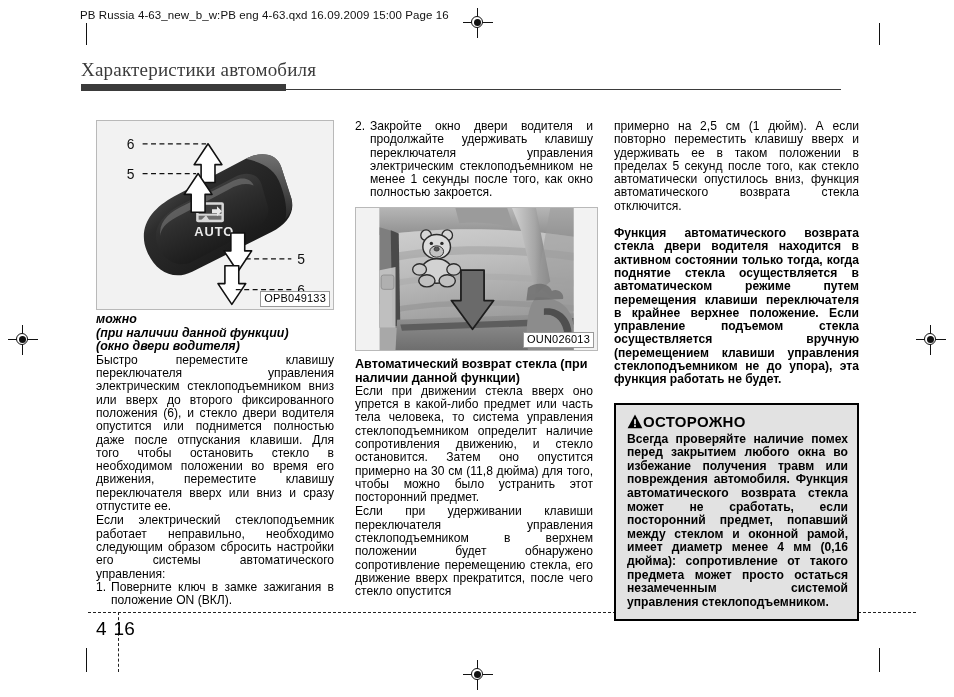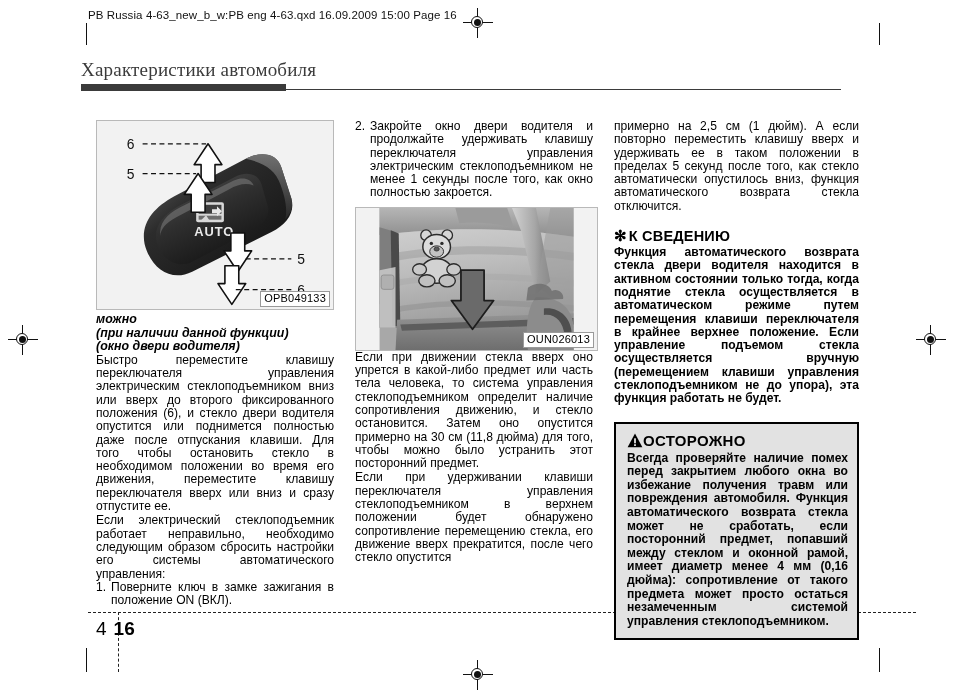--- a/index.html
+++ b/index.html
@@ -61,21 +61,21 @@
     border-top: 1px dashed #222;
   }
   .trim-line {
     position: absolute;
     background: #111;
   }
 
   
   .file-stamp {
     position: absolute;
-    left: 88px;
+    left: 80px;
     top: 9px;
     font-size: 11.5px;
     letter-spacing: 0.1px;
     white-space: nowrap;
     color: #111;
   }
 
   
   .page-head {
     position: absolute;
@@ -245,21 +245,21 @@
     position: absolute;
     left: 96px;
     bottom: 57px;
     display: flex;
     align-items: baseline;
     gap: 7px;
     font-size: 19px;
     font-family: "Liberation Sans", sans-serif;
   }
   .folio .chap { font-size: 19px; }
-  .folio .pg { font-size: 19px; font-weight: bold; }
+  .folio .pg { font-size: 19px; }
 </style>
 </head>
 <body>
 
 <div class="reg-mark" style="left:8px; top:325px;">
   <div class="vline"></div>
     <div class="hline"></div>
     <div class="ring"></div>
     <div class="dot"></div>
 </div>
@@ -465,32 +465,30 @@
           <ellipse cx="48" cy="50" rx="8.5" ry="7" fill="#c9c9c9" stroke="#2b2b2b" stroke-width="1.6"></ellipse>
           <ellipse cx="15" cy="64" rx="10" ry="7.5" fill="#c0c0c0" stroke="#2b2b2b" stroke-width="1.7"></ellipse>
           <ellipse cx="40" cy="64" rx="10" ry="7.5" fill="#c0c0c0" stroke="#2b2b2b" stroke-width="1.7"></ellipse>
         </g>
 
         <path d="M102,78 L131,78 L131,116 L143,116 L116.5,152 L90,116 L102,116 Z" fill="#6a6a6a" stroke="#1d1d1d" stroke-width="2.2" stroke-linejoin="round"></path>
       </svg>
       <div class="fig-code">OUN026013</div>
     </div>
 
+    <div class="subhead-b" style="margin-top:6px;">Автоматический возврат стекла (при наличии данной функции)</div>
     <p class="body">Если при движении стекла вверх оно упрется в какой-либо предмет или часть тела человека, то система управления стеклоподъемником определит наличие сопротивления движению, и стекло остановится. Затем оно опустится примерно на 30 см (11,8 дюйма) для того, чтобы можно было устранить этот посторонний предмет.</p>
     <p class="body">Если при удерживании клавиши переключателя управления стеклоподъемником в верхнем положении будет обнаружено сопротивление перемещению стекла, его движение вверх прекратится, после чего стекло опустится</p>
   </div>
 
   <div class="col col-3" style="width:245px;">
 
     <p class="body">примерно на 2,5 см (1 дюйм). А если повторно переместить клавишу вверх и удерживать ее в таком положении в пределах 5 секунд после того, как стекло автоматически опустилось вниз, функция автоматического возврата стекла отключится.</p>
 
     <div style="margin-top:14px;">
-      <div class="note-head">
-        <span class="star">✻</span><span>К СВЕДЕНИЮ</span>
-      </div>
       <p class="note-body">Функция автоматического возврата стекла двери водителя находится в активном состоянии только тогда, когда поднятие стекла осуществляется в автоматическом режиме путем перемещения клавиши переключателя в крайнее верхнее положение. Если управление подъемом стекла осуществляется вручную (перемещением клавиши управления стеклоподъемником не до упора), эта функция работать не будет.</p>
     </div>
 
     <div class="caution" style="margin-top:16px;">
       <div class="caution-head">
         <svg width="16" height="15" viewBox="0 0 16 15">
           <path d="M8,0.6 L15.4,14.2 L0.6,14.2 Z" fill="#000"></path>
           <rect x="7.1" y="5.3" width="1.8" height="5" fill="#e2e2e2"></rect>
           <rect x="7.1" y="11.2" width="1.8" height="1.8" fill="#e2e2e2"></rect>
         </svg>

